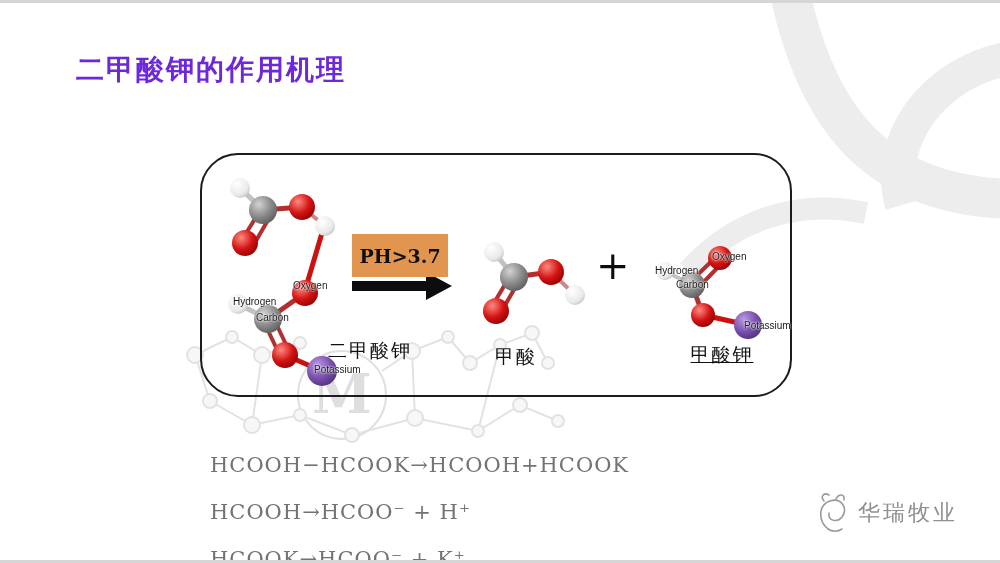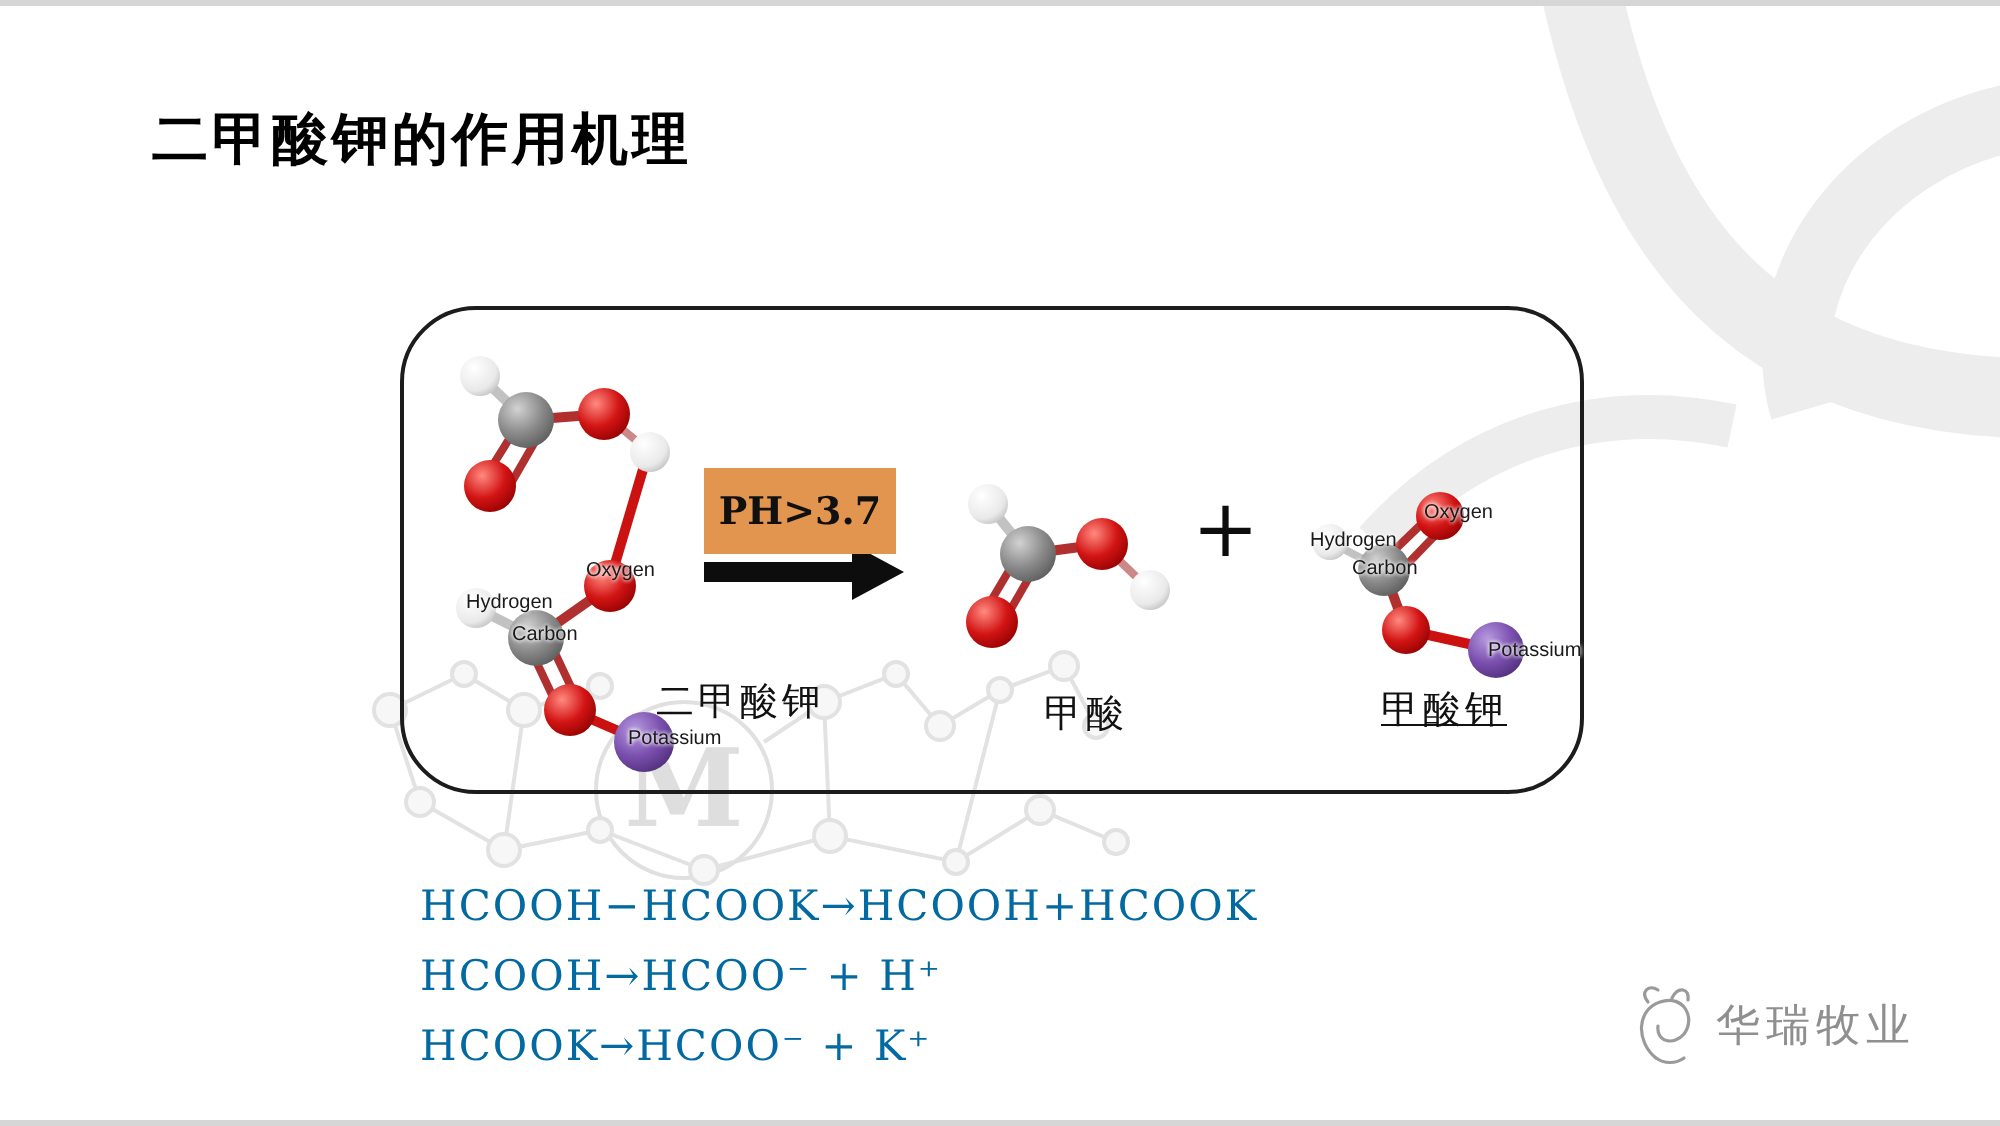--- a/index.html
+++ b/index.html
@@ -3,21 +3,21 @@
 <meta charset="utf-8">
 <style>
   html,body{margin:0;padding:0;background:#ffffff;}
   .slide{
     position:relative;width:1000px;height:563px;background:#ffffff;overflow:hidden;
     box-sizing:border-box;border-top:3px solid #d6d6d6;border-bottom:3px solid #d6d6d6;
     font-family:"Liberation Sans", sans-serif;color:#151515;
   }
   .abs{position:absolute;}
   .title{
-    left:76px;top:48px;font-size:28px;font-weight:bold;letter-spacing:2px;color:#000000;margin:0;
+    left:76px;top:48px;font-size:28px;font-weight:bold;letter-spacing:2px;color:#6d28d9;margin:0;
   }
   .bg-svg,.mol-svg{left:0;top:0;width:1000px;height:563px;pointer-events:none;}
   .bg-svg{z-index:0;}
   .reaction-box{
     left:200px;top:150px;width:588px;height:240px;border:2.5px solid #1c1c1c;border-radius:38px;
     background:transparent;z-index:1;
   }
   .mol-svg{z-index:2;}
   .condition{
     left:352px;top:231px;width:96px;height:43px;background:#e2954e;z-index:3;
@@ -29,22 +29,22 @@
   }
   .atom-label{
     z-index:4;font-size:10px;color:#1a1a1a;text-shadow:0 0 2px #fff,0 0 2px #fff;white-space:nowrap;
   }
   .plus{
     left:596px;top:242px;z-index:3;font-family:"DejaVu Serif","Liberation Serif",serif;
     font-size:40px;color:#0d0d0d;line-height:1;
   }
   .equations{left:210px;top:433px;z-index:3;}
   .eq-line{
-    font-family:"DejaVu Serif","Liberation Serif",serif;font-size:21px;color:#0369a1;
-    letter-spacing:1px;line-height:35px;white-space:nowrap;
+    font-family:"DejaVu Serif","Liberation Serif",serif;font-size:21px;color:#737373;
+    letter-spacing:1px;line-height:35px;white-space:nowrap;margin-top:12px;
   }
   .watermark{left:812px;top:488px;z-index:3;display:flex;align-items:center;}
   .wm-text{font-size:22px;letter-spacing:3px;color:#8f8f8f;margin-left:6px;}
 </style>
 </head>
 <body>
 
 <div class="slide">
 
   <svg class="abs bg-svg" viewBox="0 0 1000 563">
@@ -170,21 +170,21 @@
   <div class="abs atom-label" style="left:256px;top:309px;">Carbon</div>
   <div class="abs atom-label" style="left:293px;top:277px;">Oxygen</div>
   <div class="abs atom-label" style="left:314px;top:361px;">Potassium</div>
 
   <div class="abs atom-label" style="left:712px;top:248px;">Oxygen</div>
   <div class="abs atom-label" style="left:655px;top:262px;">Hydrogen</div>
   <div class="abs atom-label" style="left:676px;top:276px;">Carbon</div>
   <div class="abs atom-label" style="left:744px;top:317px;">Potassium</div>
 
   <div class="abs mol-label" style="left:320px;top:335px;width:100px;">二甲酸钾</div>
-  <div class="abs mol-label" style="left:503px;top:341px;width:80px;">甲酸</div>
+  <div class="abs mol-label" style="left:476px;top:341px;width:80px;">甲酸</div>
   <div class="abs mol-label" style="left:682px;top:339px;width:80px;text-decoration:underline;">甲酸钾</div>
 
   <div class="abs plus">+</div>
 
   <div class="abs equations">
     <div class="eq-line">HCOOH−HCOOK→HCOOH+HCOOK</div>
     <div class="eq-line">HCOOH→HCOO⁻ + H⁺</div>
     <div class="eq-line">HCOOK→HCOO⁻ + K⁺</div>
   </div>
 

